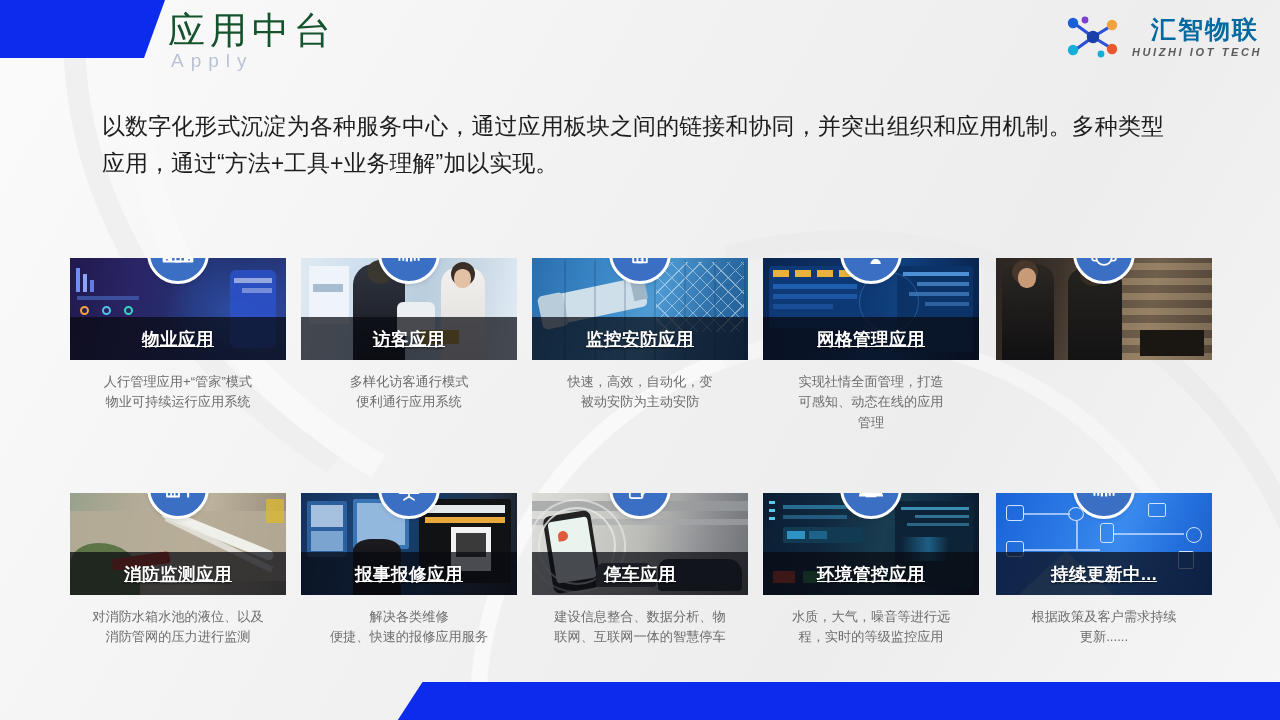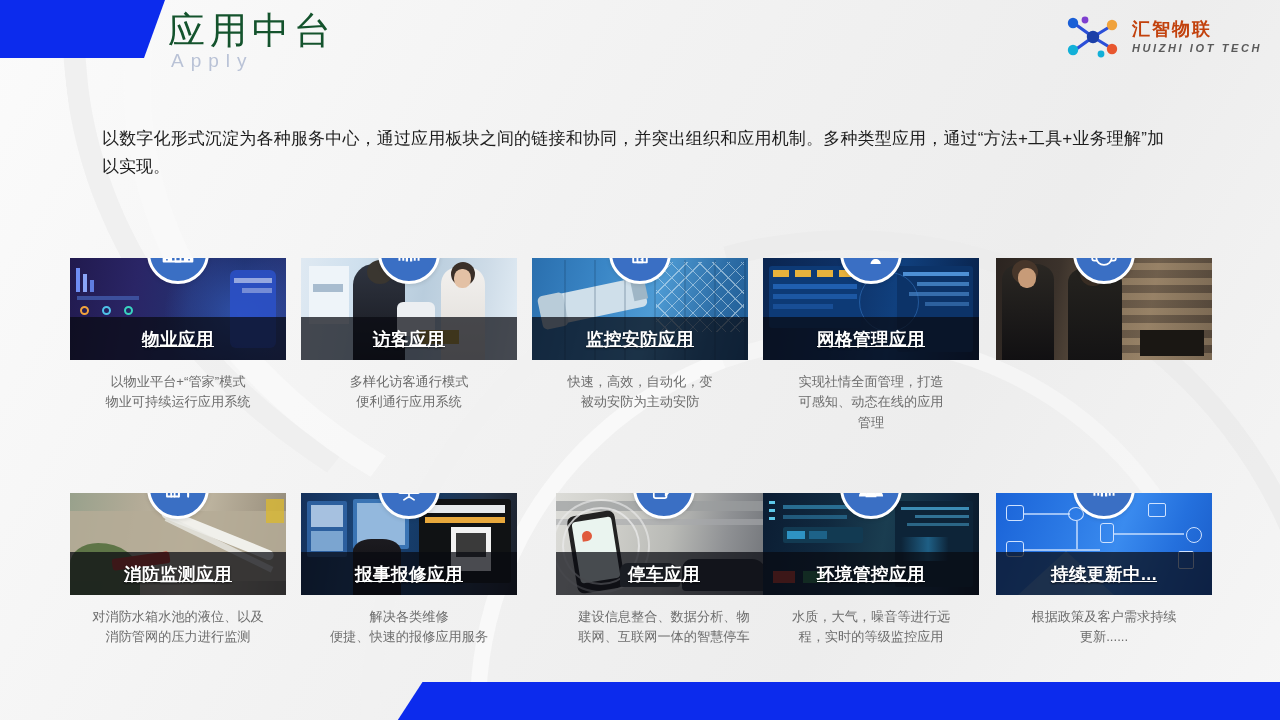--- a/index.html
+++ b/index.html
@@ -104,34 +104,35 @@
 
   
   .logo {
     position: absolute; right: 18px; top: 14px;
     display: flex; align-items: center; gap: 9px;
     z-index: 4;
   }
   .logo-mark { width: 60px; height: 46px; flex: none; }
   .logo-txt { display: flex; flex-direction: column; line-height: 1; }
   .logo-cn {
-    font-size: 18px; font-weight: bold; color: #c2410c;
+    font-size: 25px; font-weight: bold; color: #0369a1;
     letter-spacing: 2px;
+    margin-left: 19px;
   }
   .logo-en {
     font-size: 11px; color: #5a5a5a;
     letter-spacing: 2.6px; margin-top: 5px;
     font-style: italic; font-weight: bold;
   }
 
   
   .intro {
-    position: absolute; left: 102px; top: 125px;
+    position: absolute; left: 102px; top: 108px;
     width: 1062px;
-    font-size: 17px;
+    font-size: 23px;
     line-height: 1.62;
     color: #1d1d1d;
     z-index: 4;
     text-align: justify;
   }
 
   
   .grid {
     position: absolute; left: 0; top: 0; width: 1280px; height: 720px;
     z-index: 4; pointer-events: none;
@@ -249,21 +250,21 @@
       <div class="badge">
         <svg viewBox="0 0 40 40" fill="none" stroke="#fff" stroke-width="2.1" stroke-linecap="round" stroke-linejoin="round">
           <path d="M12 20 L20 12 L28 20 V30 H12 Z"></path>
           <path d="M20 12 V8"></path>
             <path d="M17 20 h6 v10 h-6 z"></path>
           <path d="M3 23 h8 v7 h-8 z M5 23 v7 M9 23 v7 M3 26 h8"></path>
           <path d="M29 23 h8 v7 h-8 z M31 23 v7 M35 23 v7 M29 26 h8"></path>
         </svg>
       </div>
     </div>
-    <div class="card-desc" style="white-space:pre-line">以物业平台+“管家”模式
+    <div class="card-desc" style="white-space:pre-line">人行管理应用+“管家”模式
 物业可持续运行应用系统</div>
   </div>
 
   <div class="card" style="left:301px; top:258px;">
     <div class="card-visual">
       <div class="ph" style="background:linear-gradient(100deg,#dfe9f2 0%,#cfe0ee 25%,#b9cddd 55%,#cddbe7 80%,#e3edf5 100%);">
         <div style="position:absolute;left:8px;top:8px;width:40px;height:58px;background:#eef4f9"></div>
         <div style="position:absolute;left:12px;top:26px;width:30px;height:8px;background:#8aa4bd;opacity:.7"></div>
         <div style="position:absolute;left:52px;top:6px;width:52px;height:96px;background:linear-gradient(180deg,#2f3440,#15171d);border-radius:40% 40% 0 0 / 22% 22% 0 0"></div>
         <div style="position:absolute;left:66px;top:2px;width:26px;height:24px;background:#3a3630;border-radius:50%"></div>
@@ -427,21 +428,21 @@
           <path d="M12 22 v-5 M16 22 v-9 M20 22 v-6 M24 22 v-10"></path>
           <path d="M12 16 L17 11 L21 14 L27 8" stroke-width="1.5"></path>
           <path d="M20 26 v5 M14 34 L20 30 L26 34"></path>
         </svg>
       </div>
     </div>
     <div class="card-desc" style="white-space:pre-line">解决各类维修
 便捷、快速的报修应用服务</div>
   </div>
 
-  <div class="card" style="left:532px; top:493px;margin-left:24px;">
+  <div class="card" style="left:532px; top:493px;">
     <div class="card-visual">
       <div class="ph" style="background:linear-gradient(100deg,#dcdcd8 0%,#cdcdc8 28%,#b9bab6 52%,#8f9194 76%,#6d7075 100%);">
         <div style="position:absolute;left:0;top:8px;width:100%;height:10px;background:#9a9c9e;opacity:.7"></div>
         <div style="position:absolute;left:0;top:26px;width:100%;height:6px;background:#a7a9ab;opacity:.6"></div>
         <div style="position:absolute;left:16px;top:20px;width:48px;height:78px;background:#222;border-radius:7px;transform:rotate(-9deg)"></div>
         <div style="position:absolute;left:20px;top:26px;width:40px;height:62px;background:#eaf4ef;border-radius:4px;transform:rotate(-9deg)"></div>
         <div style="position:absolute;left:26px;top:38px;width:10px;height:10px;background:#e05a3c;border-radius:50% 50% 50% 0;transform:rotate(-9deg)"></div>
         <div style="position:absolute;left:6px;top:14px;width:78px;height:78px;border:2px solid #e8e8e8;border-radius:50%;opacity:.8"></div>
         <div style="position:absolute;left:-4px;top:6px;width:98px;height:94px;border:2px solid #ededed;border-radius:50%;opacity:.6"></div>
         <div style="position:absolute;right:6px;bottom:4px;width:84px;height:32px;background:#2d3136;border-radius:10px 14px 4px 4px"></div>

